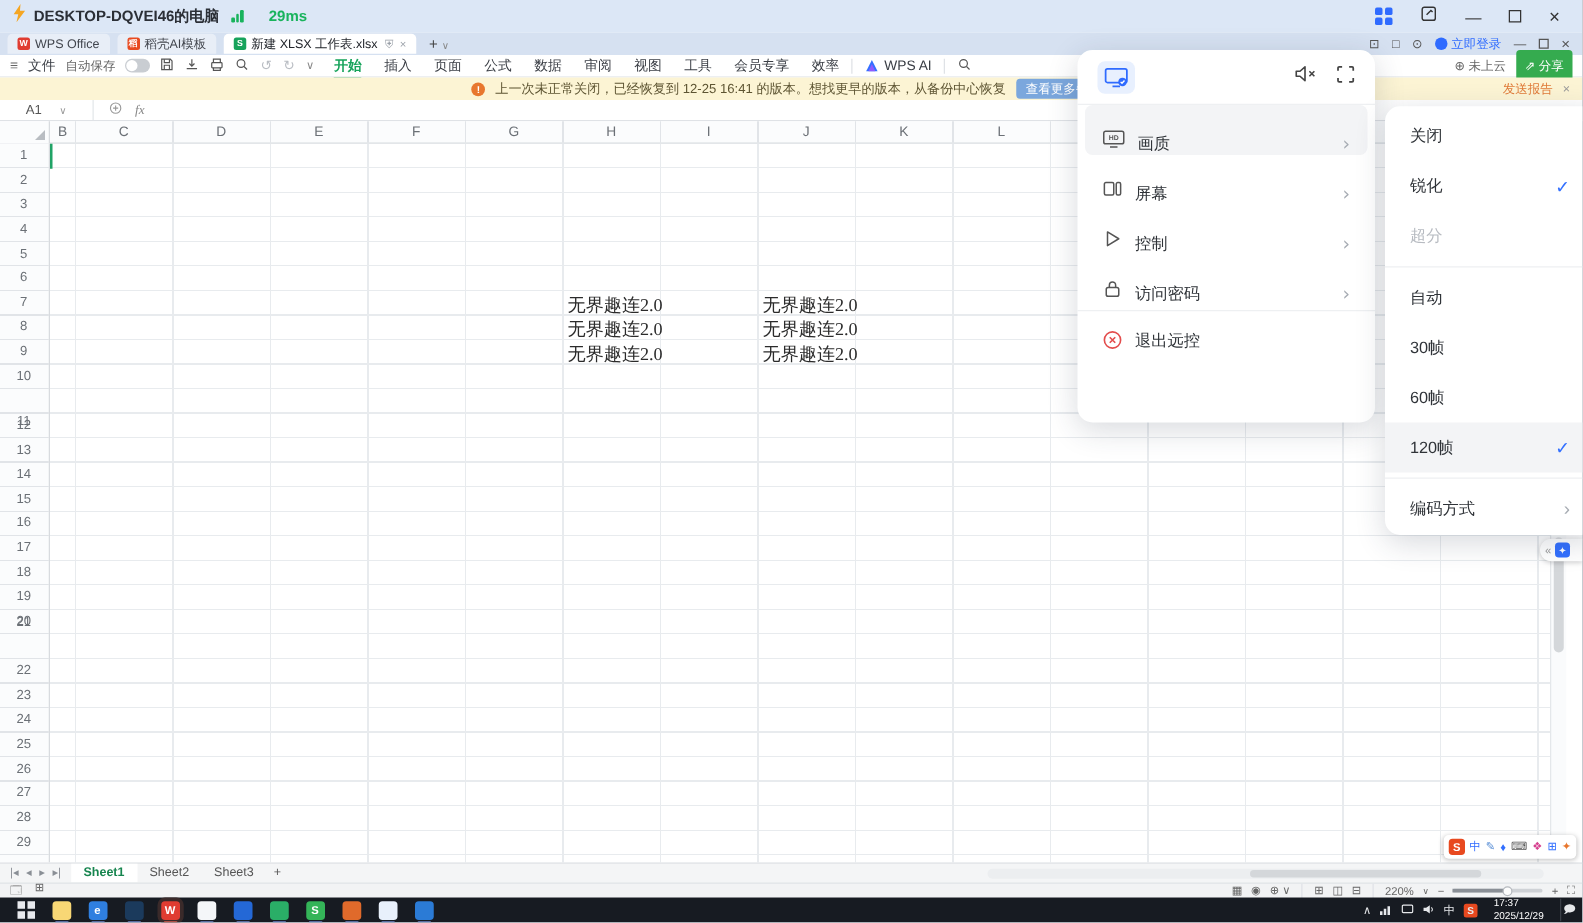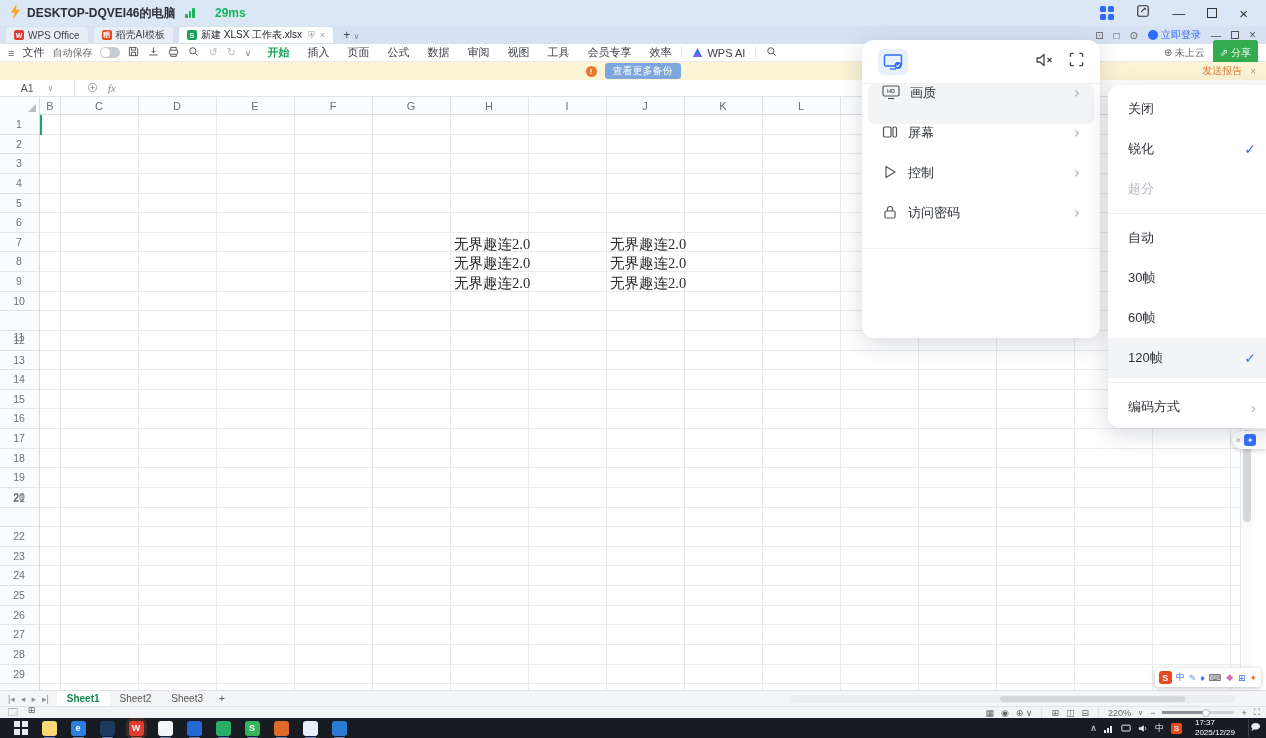--- a/index.html
+++ b/index.html
@@ -107,21 +107,21 @@
   .tray .mini { font-size:9px; }
   .clock { font-size:8px; line-height:1.25; color:#fff; padding:0 6px; }
   .traybtn { width:14px; height:18px; border-left:1px solid #3a3f47; display:flex; align-items:center; justify-content:center; font-size:9px; }
 
   
   .panel { position:absolute; background:#fff; border-radius:12px; box-shadow:0 6px 24px rgba(40,50,70,.18); z-index:50; }
   .panel-main { left:862px; top:40px; width:238px; height:298px; }
   .pm-head { height:44px; display:flex; align-items:center; padding:0 16px; border-bottom:1px solid #eef0f2; }
   .sess-ic { width:30px; height:26px; background:#e8f0fe; border-radius:6px; display:flex; align-items:center; justify-content:center; }
   .pm-head-right { margin-left:auto; display:flex; gap:16px; align-items:center; }
-  .r-item { height:40px; display:flex; align-items:flex-start; padding:0 14px; margin:0 6px; border-radius:6px; gap:10px; }
+  .r-item { height:40px; display:flex; align-items:flex-end; padding:0 14px; margin:0 6px; border-radius:6px; gap:10px; }
   .r-item.hover { background:#f3f4f6; }
   .r-lb { font-size:13px; color:#2f3338; }
   .r-help { width:13px; height:13px; border:1px solid #b9bdc3; color:#9aa0a8; border-radius:50%; font-size:9px; display:flex; align-items:center; justify-content:center; }
   .r-right { margin-left:auto; display:flex; align-items:center; }
   .r-ar { color:#a7acb3; font-size:15px; font-family:"DejaVu Sans",sans-serif; }
   .toggle { width:34px; height:18px; border-radius:9px; background:#e2e4e7; position:relative; }
   .toggle .knob { position:absolute; left:2px; top:2px; width:14px; height:14px; background:#fff; border-radius:50%; box-shadow:0 1px 2px rgba(0,0,0,.2); }
   .pm-div { height:1px; background:#eef0f2; margin:4px 0; }
   .exit-item { height:40px; display:flex; align-items:center; gap:10px; padding:0 20px; font-size:13px; color:#2f3338; }
 
@@ -267,20 +267,21 @@
           <path d="M10.5 10.5L14 14"></path>
         </svg></span>
     <div class="tb-right">
       <span>⊕ <span>未上云</span></span>
       <span class="share-btn">⇗ <span>分享</span></span>
     </div>
   </div>
 
   <div class="notice">
     <span class="warn">!</span>
+    <span>上一次未正常关闭，已经恢复到 12-25 16:41 的版本。想找更早的版本，从备份中心恢复</span>
     <span class="backup-btn">查看更多备份</span>
     <span class="notice-right">
       <span class="report">发送报告</span>
       <span class="ncl">×</span>
     </span>
   </div>
 
   <div class="fbar">
     <span class="namebox">
       <span>A1</span>
@@ -501,20 +502,29 @@
               <rect x="3" y="7" width="10" height="7" rx="1.5"></rect>
               <path d="M5.5 7V5a2.5 2.5 0 015 0v2"></path>
             </svg></span>
           <span class="r-lb">访问密码</span>
           <span class="r-right">
             <span class="r-ar">›</span>
           </span>
         </div>
       </div>
     <div class="pm-div"></div>
+    <div class="exit-item">
+      <span>
+        <svg width="16" height="16" viewBox="0 0 16 16" fill="none" stroke="#e34d4d" stroke-width="1.3">
+            <circle cx="8" cy="8" r="6.5"></circle>
+            <path d="M5.8 5.8l4.4 4.4M10.2 5.8l-4.4 4.4"></path>
+          </svg>
+      </span>
+      <span>退出远控</span>
+    </div>
   </div>
 
   <div class="panel panel-sub" id="sub-items">
       <div class="s-item">
         <span class="s-lb">关闭</span>
       </div>
       <div class="s-item">
         <span class="s-lb">锐化</span>
         <span class="s-ck">✓</span>
       </div>

